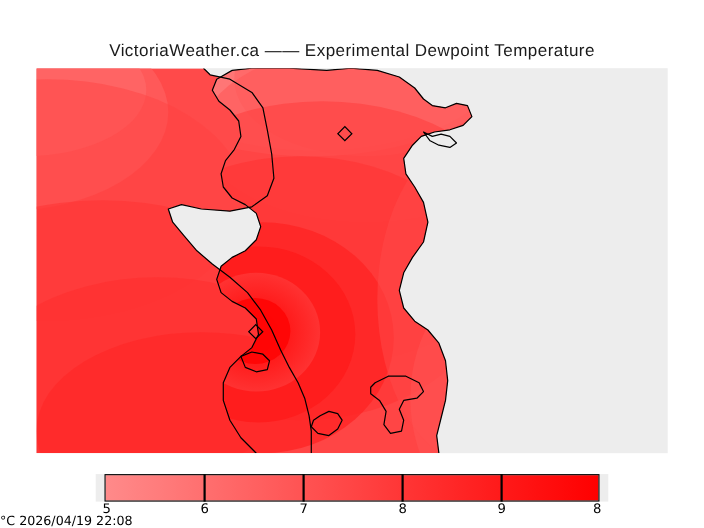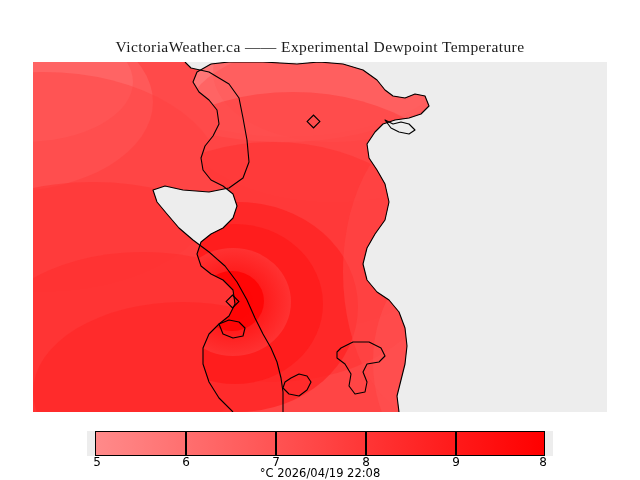--- a/index.html
+++ b/index.html
@@ -15,21 +15,21 @@
     font-family: "DejaVu Sans", sans-serif;
   }
 
   
   #title {
     position: absolute;
     left: 0;
     top: 38px;
     width: 640px;
     text-align: center;
-    font-family: Liberation Serif, serif;
+    font-family: Liberation Sans, sans-serif;
     font-size: 15.5px;
     letter-spacing: 0.4px;
     color: #1a1a1a;
     white-space: nowrap;
   }
 
   
   #map-panel {
     position: absolute;
     left: 33px;
@@ -101,21 +101,20 @@
     color: #000000;
     text-align: center;
     width: 30px;
     margin-left: -15px;
   }
   #cb-caption {
     position: absolute;
     left: 0;
     top: 466px;
     width: 640px;
-    text-align: center;
     font-family: "DejaVu Sans", sans-serif;
     font-size: 11.5px;
     color: #000000;
     white-space: nowrap;
   }
   .coast {
     fill: none;
     stroke: #000000;
     stroke-width: 1.1;
     stroke-linejoin: round;

